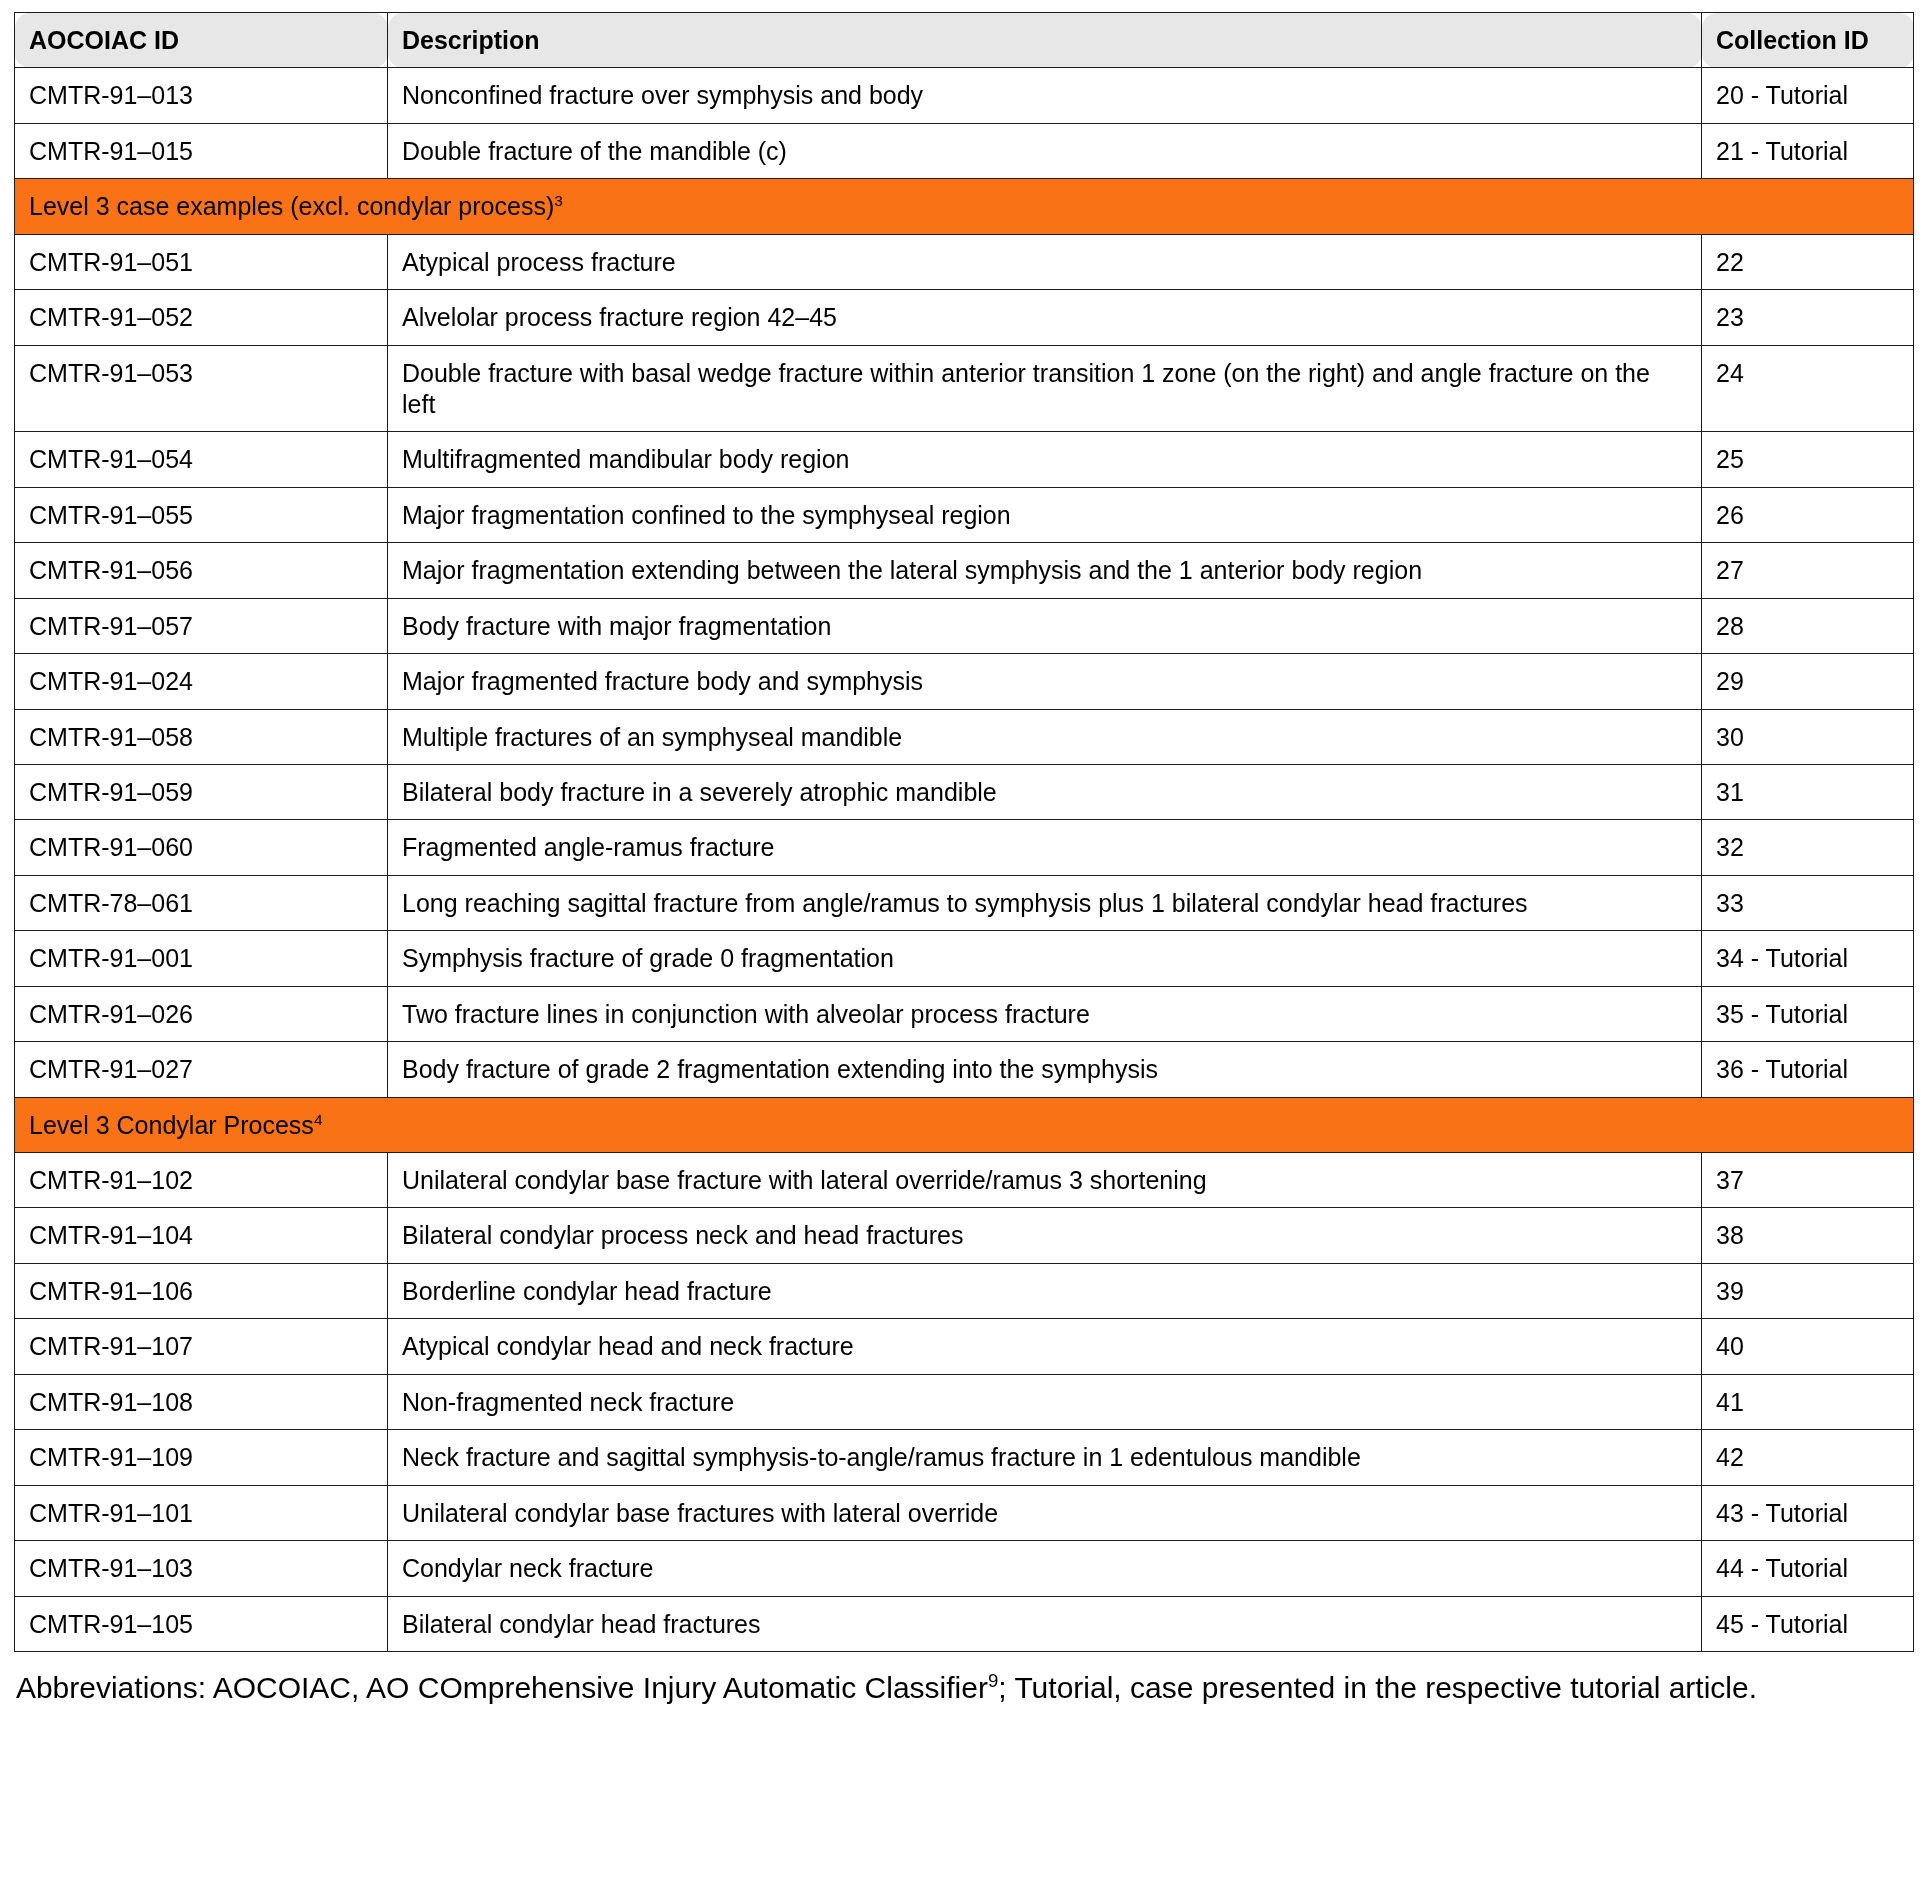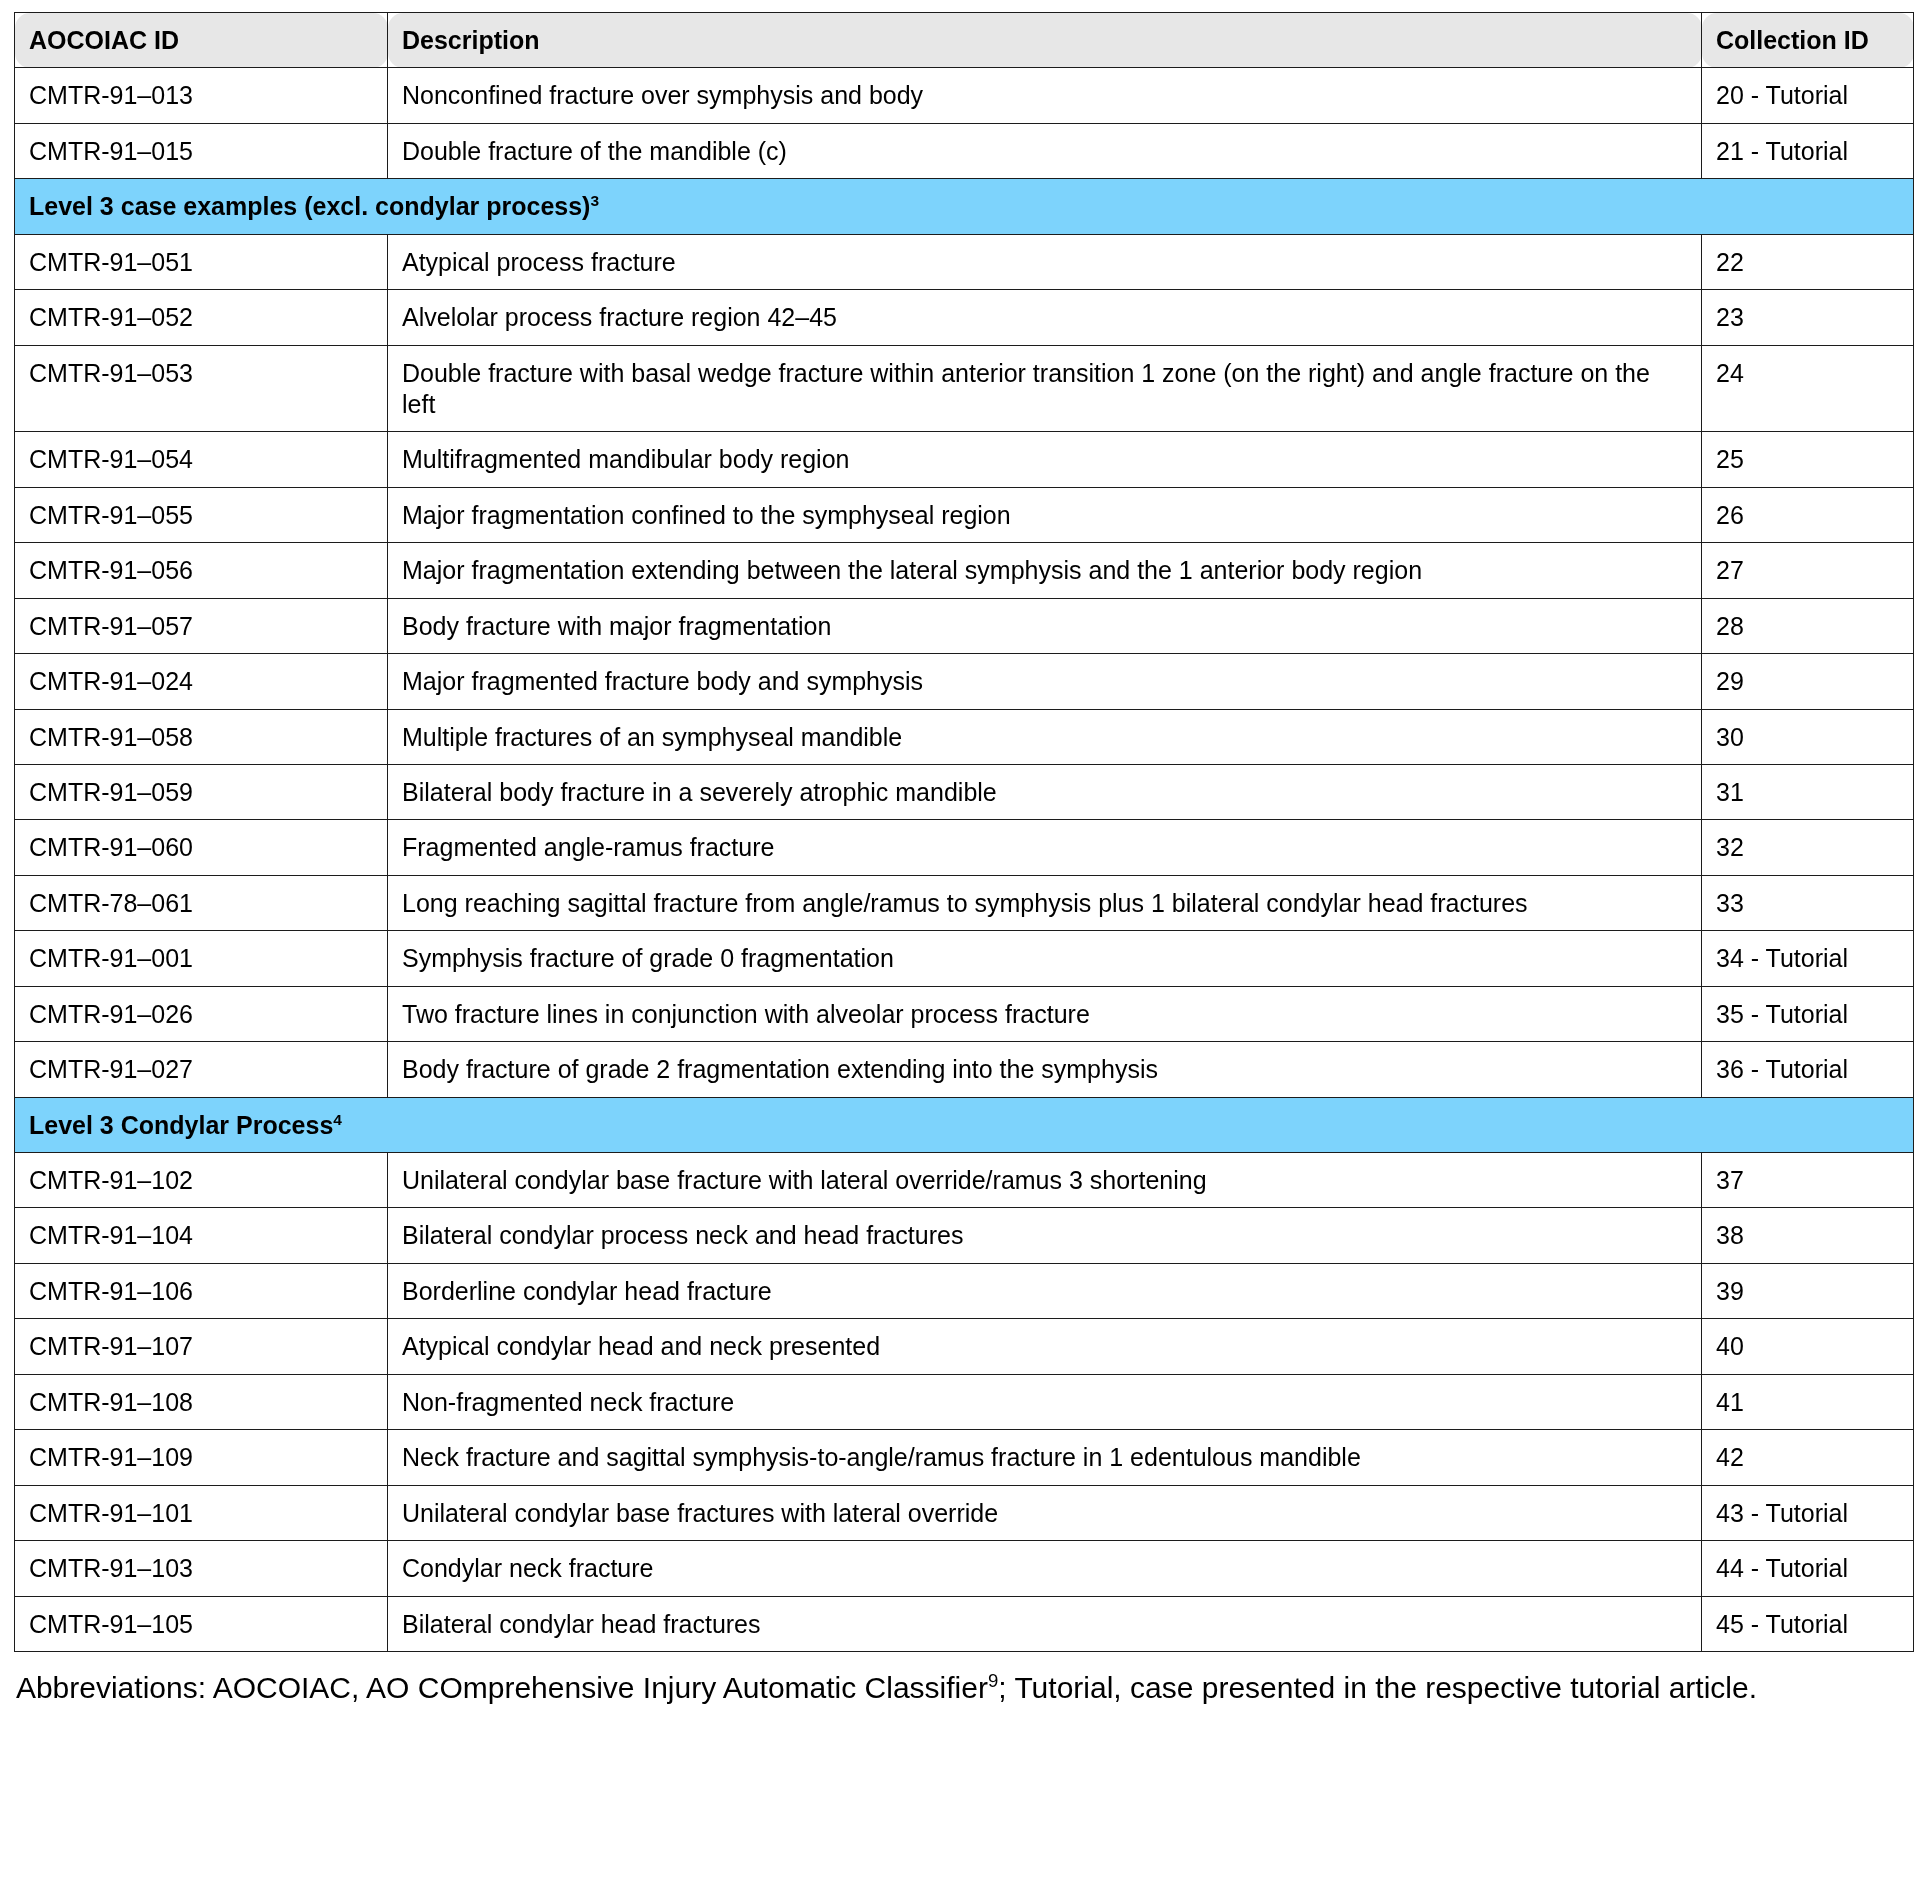--- a/index.html
+++ b/index.html
@@ -29,22 +29,22 @@
     text-align: left;
     vertical-align: top;
     word-wrap: break-word;
   }
   table.case-table thead th {
     background: #e7e7e7;
     font-weight: 700;
     border-radius: 15px;
   }
   table.case-table tr.section-row td {
-    background: #7dd3fc;
-    font-weight: 700;
+    background: #f97316;
+    font-weight: 400;
   }
   table.case-table td {
     font-weight: 400;
     background: #ffffff;
   }
   sup {
     font-size: 62%;
     line-height: 0;
   }
   .footnote {
@@ -173,21 +173,21 @@
           <td>Bilateral condylar process neck and head fractures</td>
           <td>38</td>
         </tr>
         <tr>
           <td>CMTR-91–106</td>
           <td>Borderline condylar head fracture</td>
           <td>39</td>
         </tr>
         <tr>
           <td>CMTR-91–107</td>
-          <td>Atypical condylar head and neck presented</td>
+          <td>Atypical condylar head and neck fracture</td>
           <td>40</td>
         </tr>
         <tr>
           <td>CMTR-91–108</td>
           <td>Non-fragmented neck fracture</td>
           <td>41</td>
         </tr>
         <tr>
           <td>CMTR-91–109</td>
           <td>Neck fracture and sagittal symphysis-to-angle/ramus fracture in 1 edentulous mandible</td>

